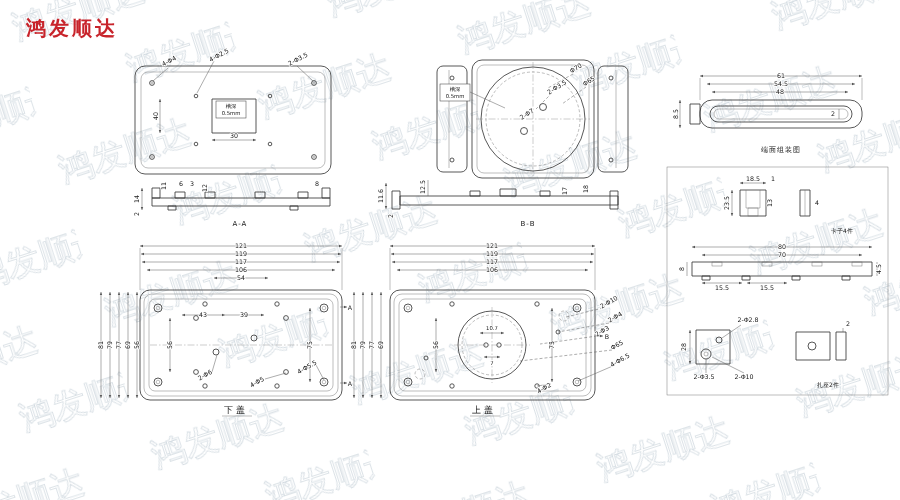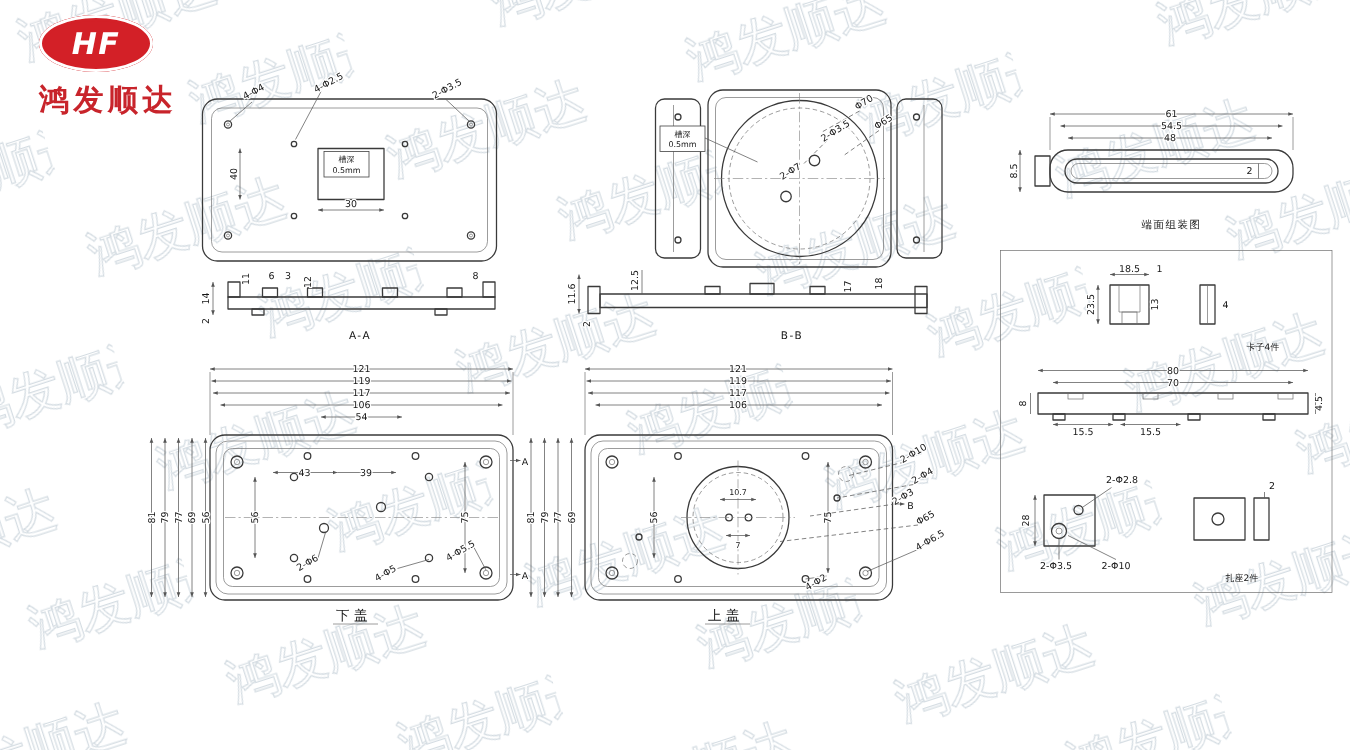--- a/index.html
+++ b/index.html
@@ -380,19 +380,16 @@
 
     <line x1="597" y1="336" x2="603" y2="336" class="dim" marker-end="url(#ar)"></line>
     <text x="607" y="339" class="t">B</text>
 
     <text x="484" y="413" class="t cap">上盖</text>
     <line x1="470" y1="416" x2="500" y2="416" class="thin"></line>
   </g>
 </svg>
 
   <div class="brand">
-    <div class="logo-oval">
-      <span>HF</span>
-    </div>
     <div class="company">鸿发顺达</div>
   </div>
 
 </div>
 
 </body></html>

